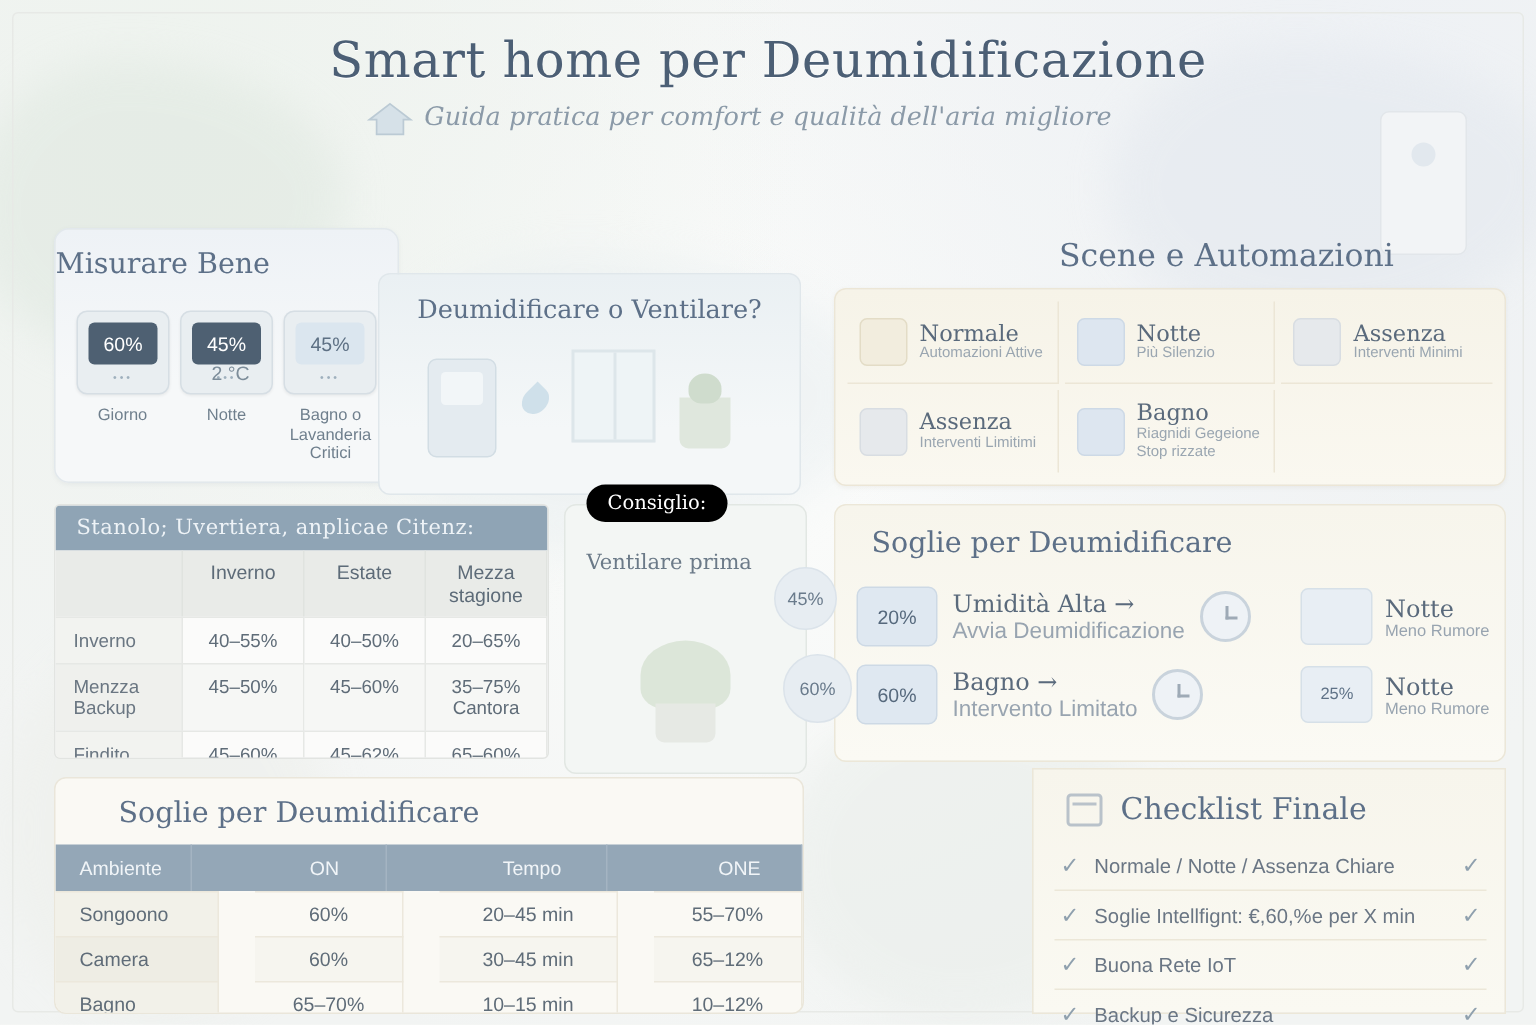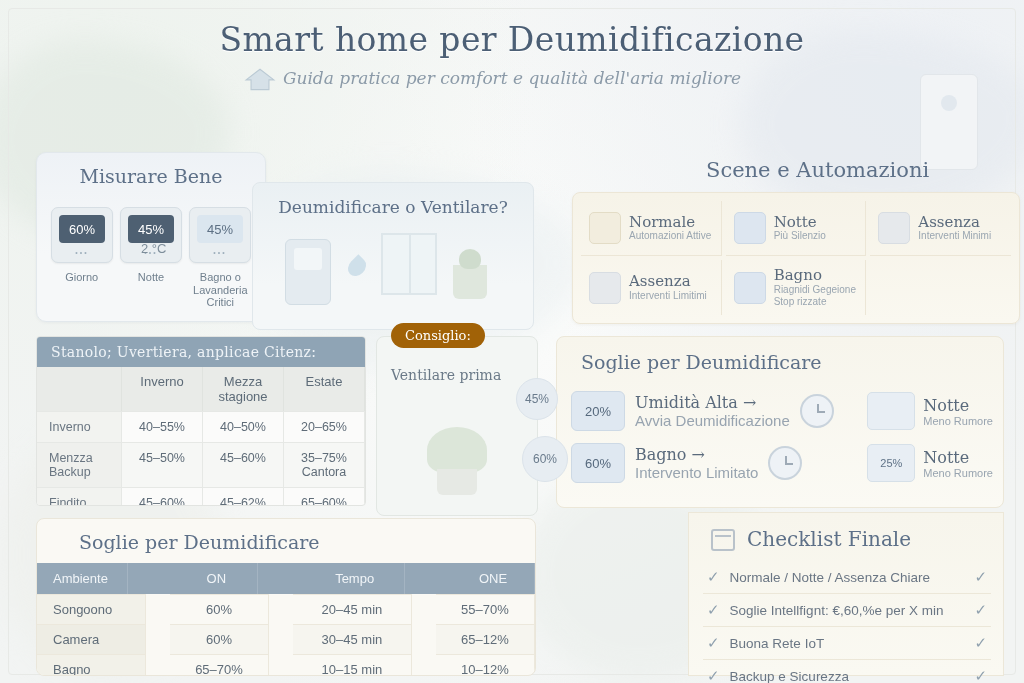--- a/index.html
+++ b/index.html
@@ -45,21 +45,21 @@
   
   .panel { position:absolute; border-radius:10px; }
   .panel-head {
     font-family:"DejaVu Serif", serif; font-size:19px; color:#5d7088;
   }
 
   
   #misurare { left:36px; top:152px; width:230px; height:170px;
       background:linear-gradient(180deg,#eef2f6 0%, #f6f8f9 60%); border:1px solid #e2e8ec;
       box-shadow:0 1px 3px rgba(120,130,140,.08);}
-  #misurare .hd { position:absolute; top:12px; left:0; width:100%; text-align:center; }
+  #misurare .hd { position:absolute; top:12px; left:0; width:100%; }
   .dev-row { position:absolute; top:54px; left:14px; right:14px; display:flex; justify-content:space-between; }
   .device { width:62px; height:56px; border-radius:7px; background:#e9eef1; border:1px solid #d6dee4;
       box-shadow:0 1px 2px rgba(0,0,0,.06); position:relative; }
   .device .scr { position:absolute; left:7px; top:7px; right:7px; height:28px; border-radius:4px;
       background:#4e6072; color:#fff; font-size:13px; display:flex; align-items:center; justify-content:center;}
   .device.lite .scr { background:#dbe6ef; color:#5d7084; }
   .device .dots { position:absolute; bottom:6px; left:0; width:100%; text-align:center; font-size:7px; color:#9fb0bd; letter-spacing:2px;}
   .dev-labels { position:absolute; top:118px; left:10px; right:10px; display:flex; justify-content:space-between;
       font-size:11px; color:#6f7f8d; text-align:center;}
   .dev-labels span { width:72px; line-height:1.15; }
@@ -73,21 +73,21 @@
   .mini-unit:after{ content:""; position:absolute; left:8px; top:8px; right:8px; height:22px; background:#f2f6f8; border-radius:3px;}
   .drop { position:absolute; left:96px; top:74px; width:16px; height:20px; background:#cfe0ea; border-radius:0 50% 50% 50%; transform:rotate(45deg); }
   .win { position:absolute; left:128px; top:50px; width:56px; height:62px; background:#eef4f6; border:2px solid #dde6ea;}
   .win:before{content:""; position:absolute; left:26px; top:0; bottom:0; width:2px; background:#dde6ea;}
   .plant { position:absolute; left:200px; top:82px; width:34px; height:34px; border-radius:0 0 6px 6px; background:#dfe7dd;}
   .plant:before{content:""; position:absolute; left:6px; top:-16px; width:22px; height:20px; border-radius:50% 50% 40% 40%; background:#cfdccd;}
 
   
   #scene-title { position:absolute; left:706px; top:158px; font-family:"DejaVu Serif", serif;
       font-size:21px; color:#5d7088; }
-  #scene { left:572px; top:192px; width:448px; height:132px;
+  #scene { left:556px; top:192px; width:448px; height:132px;
       background:linear-gradient(180deg,#f6f3e8 0%, #faf8f0 100%); border:1px solid #ece6d6; border-radius:8px;
       box-shadow:0 1px 3px rgba(140,130,100,.08); }
   .scene-grid { position:absolute; inset:8px; display:grid; grid-template-columns:repeat(3,1fr); grid-template-rows:repeat(2,1fr); gap:4px;}
   .scene-cell { display:flex; align-items:center; gap:8px; padding:6px 8px; border-right:1px solid #ece6d6;}
   .scene-cell:nth-child(3n){border-right:none;}
   .scene-cell:nth-child(-n+3){ border-bottom:1px solid #ece6d6;}
   .sc-ic { width:32px; height:32px; border-radius:5px; background:#f2edde; border:1px solid #e3dcc6; flex:none; position:relative;}
   .sc-ic.blue { background:#dde6f0; border-color:#cdd9e6;}
   .sc-ic.gray { background:#e6e9ec; border-color:#d8dde2;}
   .sc-tx b { display:block; font-family:"DejaVu Serif", serif; font-weight:normal; font-size:15px; color:#5a6a7c; line-height:1.1;}
@@ -101,21 +101,21 @@
   .t1-sub { display:grid; grid-template-columns:1.05fr 1fr 1fr 1fr; background:#e9ebe8; font-size:13px; color:#5d6b78;}
   .t1-sub div { padding:7px 4px; text-align:center; border-right:1px solid #e0e3df;}
   .t1-row { display:grid; grid-template-columns:1.05fr 1fr 1fr 1fr; font-size:12.5px; color:#5f6c78;}
   .t1-row div { padding:8px 4px; text-align:center; border-top:1px solid #e6e8e5; border-right:1px solid #e6e8e5;}
   .t1-row div:first-child { text-align:left; padding-left:12px; background:#f2f3f0; color:#6a7682;}
   .t1-row.alt div { background:#f6f7f5;}
   .t1-row.alt div:first-child { background:#eff0ed;}
 
   
   #consiglio { left:376px; top:336px; width:162px; height:180px; background:#f3f6f4; border:1px solid #e2e7e3; border-radius:8px;}
-  .cons-pill { position:absolute; left:14px; top:-14px; padding:5px 14px; border-radius:14px; background:#a16207; color:#fff;
+  .cons-pill { position:absolute; left:14px; top:-14px; padding:5px 14px; border-radius:14px; background:#000000; color:#fff;
       font-family:"DejaVu Serif", serif; font-size:13px;}
   .cons-tx { position:absolute; left:14px; top:30px; font-family:"DejaVu Serif", serif; font-size:14px; color:#6b7a88;}
   .cons-pl { position:absolute; left:30px; top:78px; width:100px; height:80px; }
   .cons-pl .pot { position:absolute; bottom:0; left:30px; width:40px; height:26px; background:#e6e9e4; border-radius:0 0 6px 6px;}
   .cons-pl .lv { position:absolute; bottom:22px; left:20px; width:60px; height:46px; border-radius:50% 50% 30% 30%; background:#dce6d9;}
 
   
   #soglie-r { left:556px; top:336px; width:448px; height:172px; background:linear-gradient(180deg,#f7f5ec 0%,#fbfaf4 100%);
       border:1px solid #ece7d8; border-radius:8px;}
   #soglie-r .hd { position:absolute; top:14px; left:24px; font-size:19px;}
@@ -253,22 +253,22 @@
         </div>
       </div>
     </div>
   </div>
 
   <div class="panel" id="tabella1">
     <div class="t1-head">Stanolo; Uvertiera, anplicae Citenz:</div>
     <div class="t1-sub">
       <div></div>
       <div>Inverno</div>
+      <div>Estate</div>
       <div>Mezza stagione</div>
-      <div>Estate</div>
     </div>
     <div class="t1-row">
       <div>Inverno</div>
       <div>40–55%</div>
       <div>40–50%</div>
       <div>20–65%</div>
     </div>
     <div class="t1-row alt">
       <div>Menzza Backup</div>
       <div>45–50%</div>

